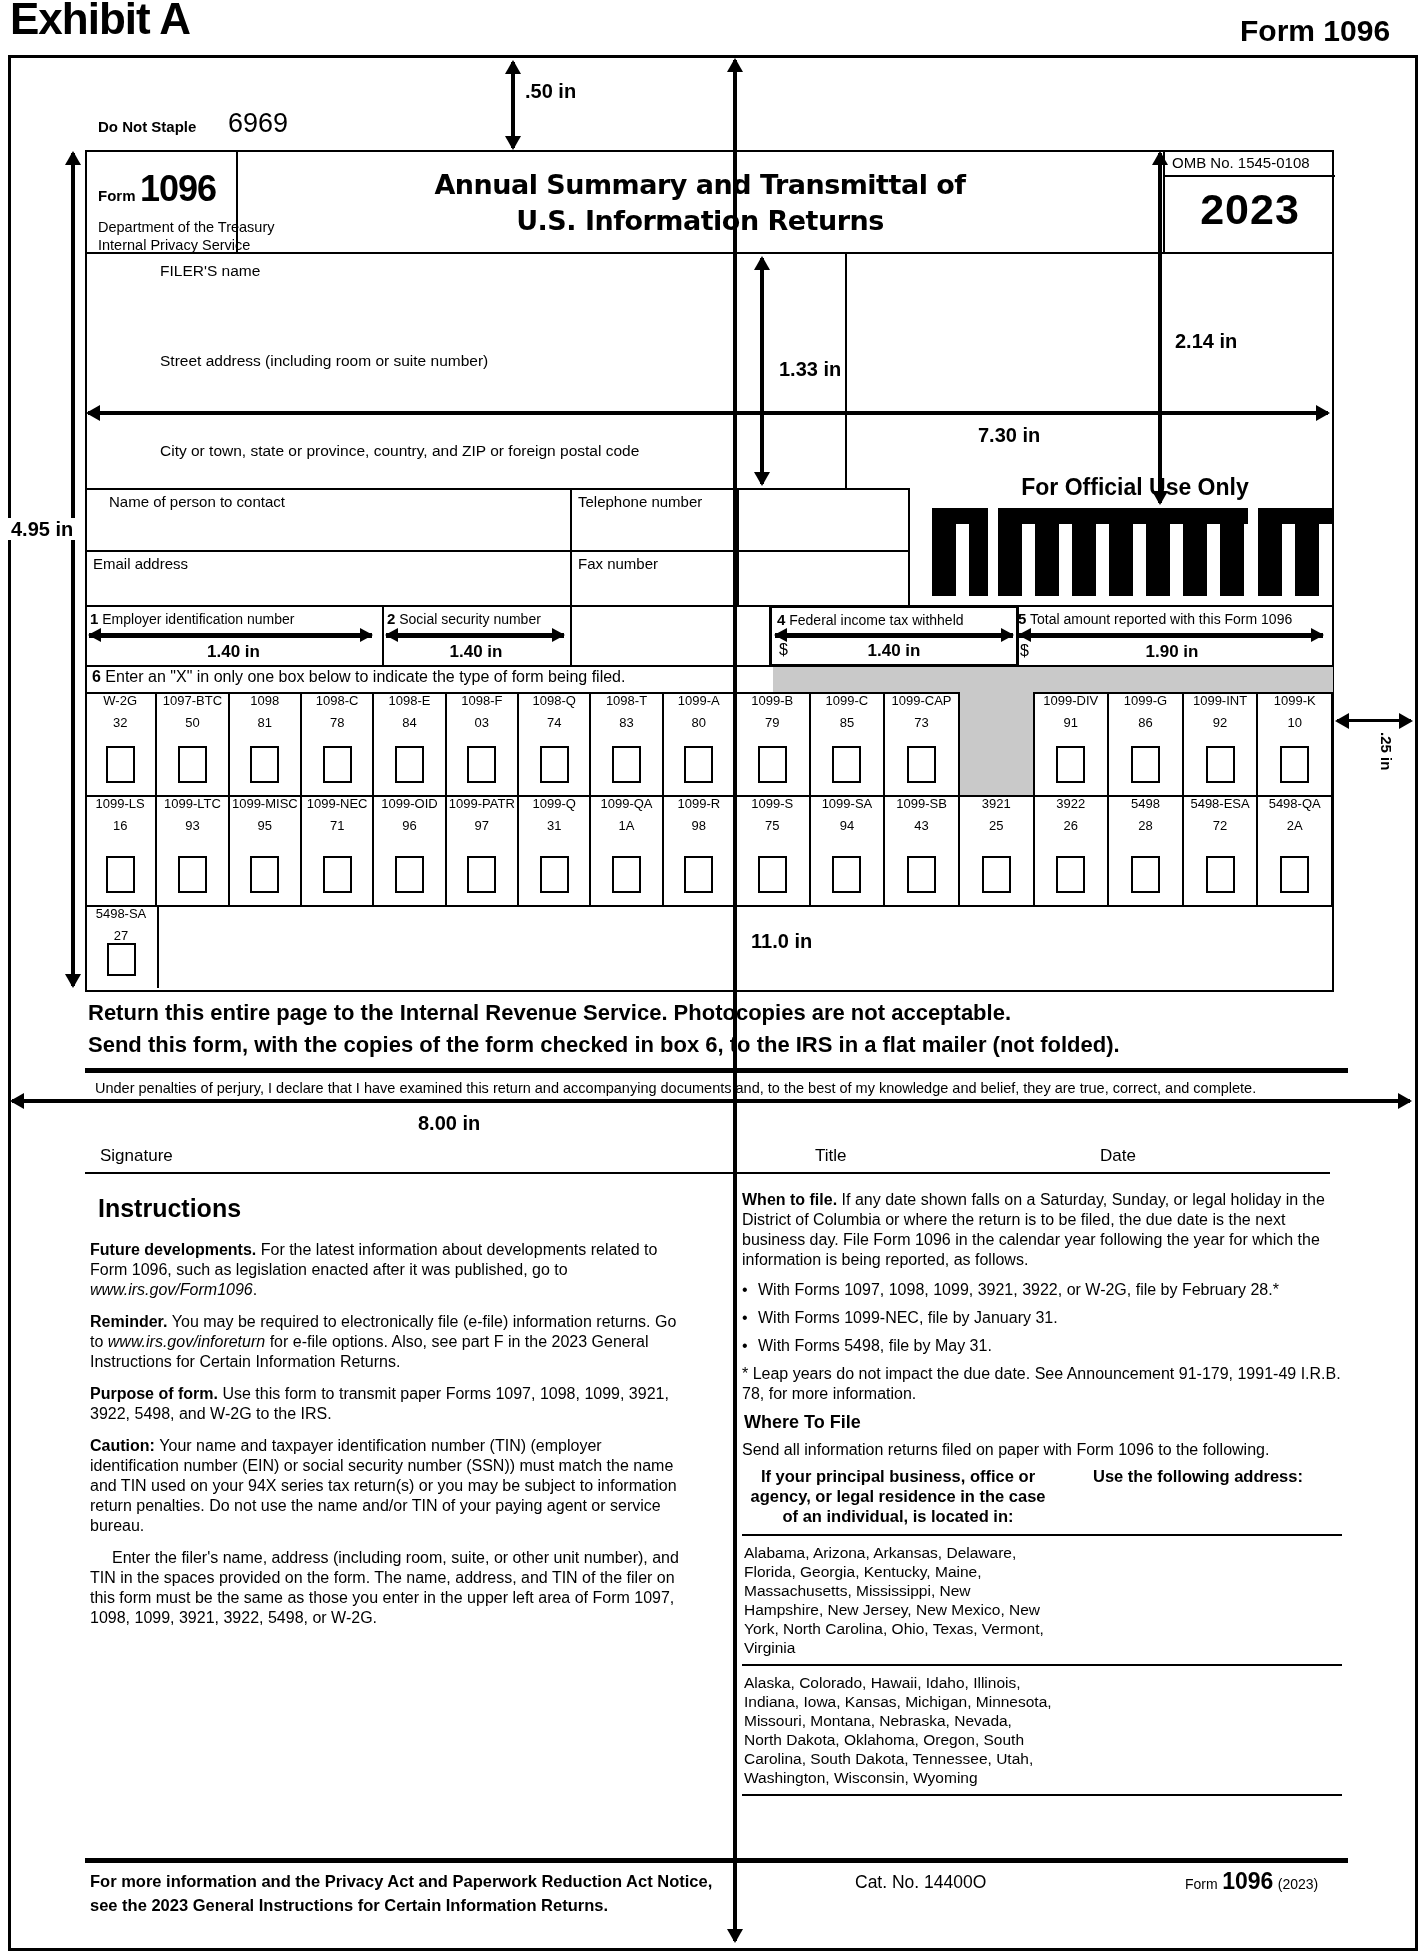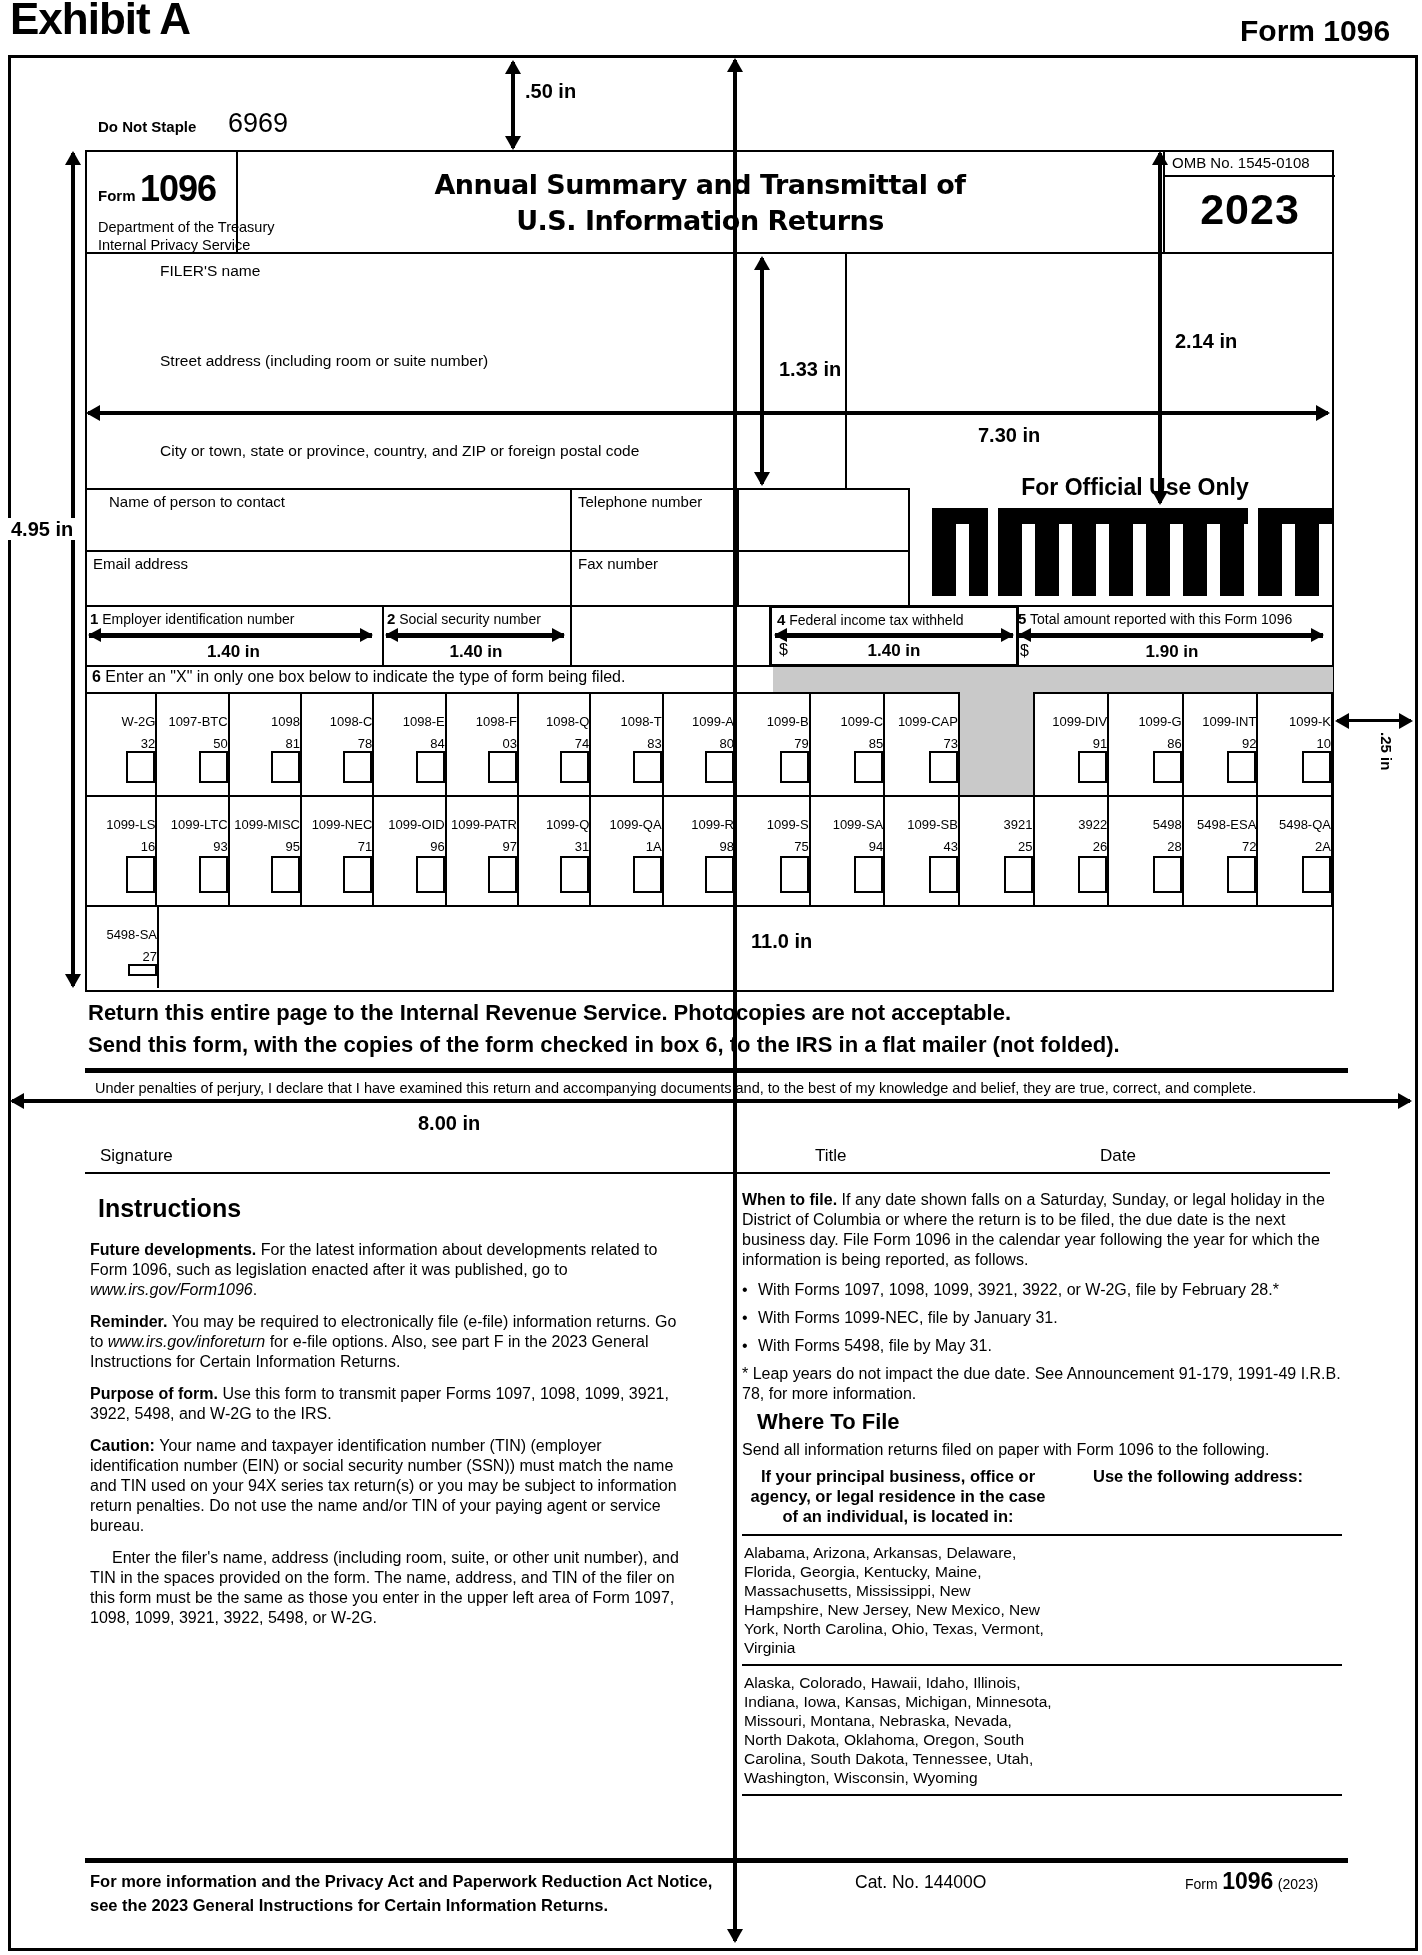--- a/index.html
+++ b/index.html
@@ -33,39 +33,39 @@
   .flabel{position:absolute;font-size:15.5px;z-index:2}
   .cell-label{font-size:15px;padding:5px 0 0 8px}
   
   .amtbox{position:absolute;top:0;bottom:0;border-right:2px solid #000}
   .amtbox .blab{position:absolute;left:5px;top:3px;font-size:14px;white-space:nowrap}
   .amtbox .bnum{font-weight:bold;font-size:15px}
   .amtbox .wlab{position:absolute;left:0;right:0;bottom:3px;text-align:center;font-weight:bold;font-size:17px}
   .amtbox .dollar{position:absolute;left:7px;bottom:5px;font-size:16px}
   
   .cbgrid{position:absolute;display:grid;z-index:1}
-  .cbcell{border-right:2px solid #000;display:flex;flex-direction:column;align-items:flex-end;padding-top:22px;overflow:hidden}
+  .cbcell{border-right:2px solid #000;display:flex;flex-direction:column;align-items:center;padding-top:1px;overflow:hidden}
   .cell-gray{background:#c9c9c9}
   .cbname{font-size:13px;white-space:nowrap}
   .cbcode{font-size:13px;margin-top:7px}
   .cbbox{width:25px;height:33px;border:2px solid #000;margin-top:auto;margin-bottom:12px;background:#fff}
   
   .comb{border-top:16px solid #000;background:repeating-linear-gradient(90deg,#000 0 24px,#fff 24px 37px);height:100%}
   
   .ret-line{position:absolute;left:88px;width:1260px;font-size:22px;font-weight:bold;z-index:2}
   .perjury{position:absolute;left:95px;width:1245px;font-size:14.5px;z-index:2}
   .sig-label{position:absolute;font-size:17px;font-weight:normal;z-index:2}
   
   .instr-h{position:absolute;font-size:25px;font-weight:bold;z-index:2}
   .col{position:absolute;font-size:16px;line-height:20px;z-index:2}
   .col p{margin:0 0 12px 0}
   .col .indent{text-indent:22px}
   .bullet{display:flex;margin:0 0 8px 0}
   .bullet .dot{width:16px;flex:none;font-size:16px}
-  .where-h{font-size:22px;font-weight:bold;margin:4px 0 8px 15px}
+  .where-h{font-size:18px;font-weight:bold;margin:4px 0 8px 2px}
   table.where{width:100%;border-collapse:collapse;margin-top:2px}
   table.where th{font-size:16.5px;font-weight:bold;text-align:center;padding:4px 6px 8px 6px;border-bottom:2px solid #000;vertical-align:top;line-height:20px}
   table.where td{font-size:15.5px;line-height:19px;padding:7px 2px;border-bottom:2px solid #000;vertical-align:middle}
   table.where td.addr{text-align:center}
   
   .foot-line{position:absolute;font-weight:bold;font-size:16.5px;z-index:2}
   .cat{position:absolute;font-size:17.5px;z-index:2}
   .vertical{writing-mode:vertical-rl;font-weight:bold;font-size:15px}
 </style>
 </head>

